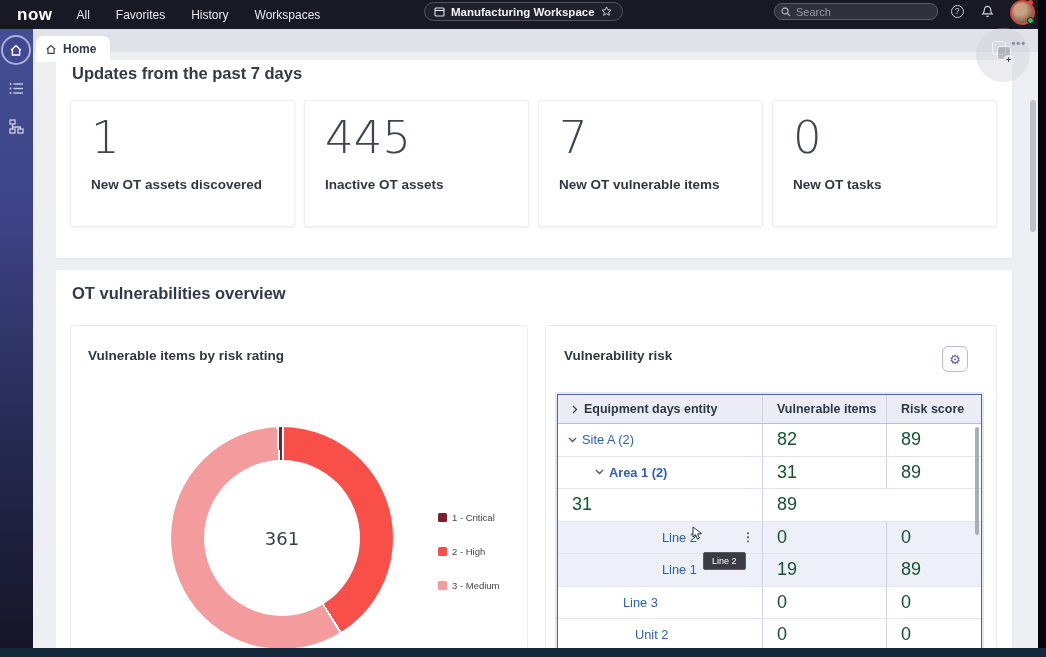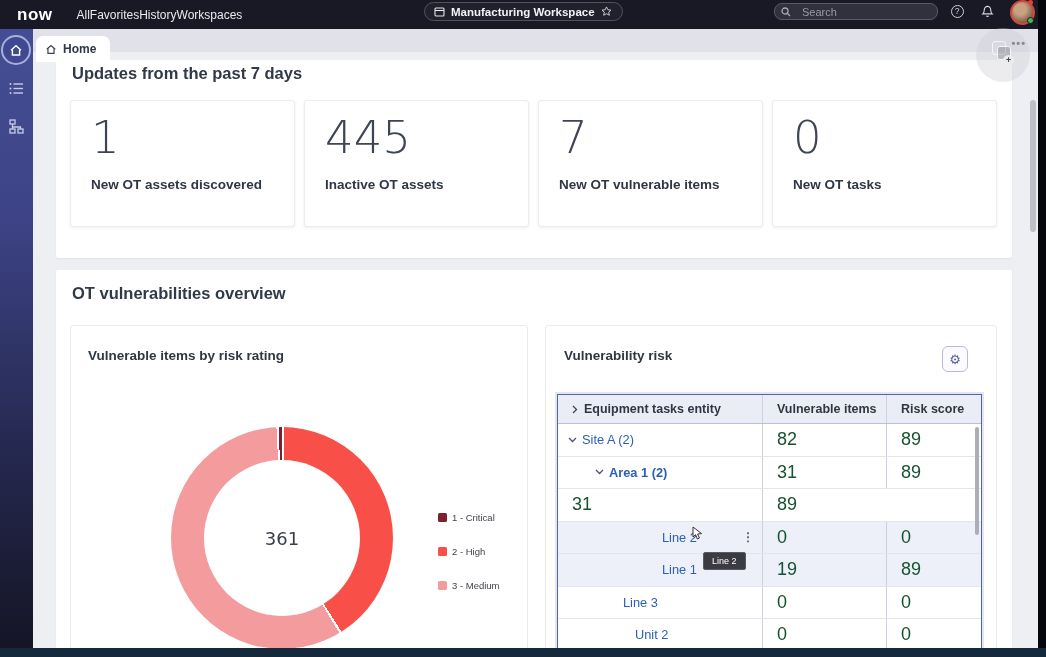--- a/index.html
+++ b/index.html
@@ -4,29 +4,29 @@
 <style>
   * { margin:0; padding:0; box-sizing:border-box; }
   html,body { background:#000; }
   .stage { position:relative; width:1046px; height:657px; overflow:hidden;
            background:#edeff3; font-family:"Liberation Sans", sans-serif; }
 
   
   .topnav { position:absolute; left:0; top:0; width:1046px; height:29px;
             background:#191925; z-index:5; display:flex; align-items:center; color:#fff; }
   .logo { margin-left:17px; font-size:17px; font-weight:bold; letter-spacing:.5px; color:#fff; cursor:pointer; }
-  .nav-menu { display:flex; margin-left:24px; }
+  .nav-menu { display:flex; margin-left:24px; gap:26px; }
   .nav-item { font-size:12px; color:#e9e9ef; cursor:pointer; }
   .pill { position:absolute; left:424px; top:2px; height:19px; padding:0 10px 0 9px;
           border:1px solid #52525f; border-radius:10px; background:#21212d;
           display:flex; align-items:center; gap:6px; cursor:pointer; }
   .pill-label { font-size:11.5px; font-weight:bold; color:#f3f3f6; white-space:nowrap; }
   .searchbox { position:absolute; left:774px; top:3px; width:164px; height:17px;
                background:#31313e; border:1px solid #5a5a66; border-radius:8px;
-               display:flex; align-items:center; padding:0 6px; gap:11px; }
+               display:flex; align-items:center; padding:0 6px; gap:5px; }
   .searchbox input { flex:1; background:transparent; border:none; outline:none;
                      color:#e6e6ec; font-size:11px; font-family:"Liberation Sans",sans-serif; }
   .searchbox input::placeholder { color:#9a9aa6; }
   .nav-ic { position:absolute; top:3px; width:16px; height:16px; display:flex;
             align-items:center; justify-content:center; cursor:pointer; color:#d7d7df; }
   .help { left:949px; }
   .help .q { width:13px; height:13px; border:1.2px solid #cfcfd8; border-radius:50%;
              font-size:8.5px; display:flex; align-items:center; justify-content:center; color:#cfcfd8; }
   .bell { left:979px; }
   .avatar { position:absolute; left:1010px; top:0px; width:25px; height:25px; border-radius:50%;
@@ -268,21 +268,21 @@
 
     <div class="table-card">
       <div class="card-title" style="left:18px;">Vulnerability risk</div>
       <div class="gear-btn">⚙</div>
       <div class="rtable">
         <div class="trow head">
           <div class="hcell">
             <svg width="6" height="9" viewBox="0 0 6 9" fill="none" stroke="#3c4350" stroke-width="1.3">
                 <path d="M1 1l3.5 3.5L1 8"></path>
               </svg>
-            <span>Equipment tasks entity</span>
+            <span>Equipment days entity</span>
           </div>
           <div class="hcell">
             <span>Vulnerable items</span>
           </div>
           <div class="hcell">
             <span>Risk score</span>
           </div>
         </div>
         <div id="risk-rows">
             <div class="trow body">

